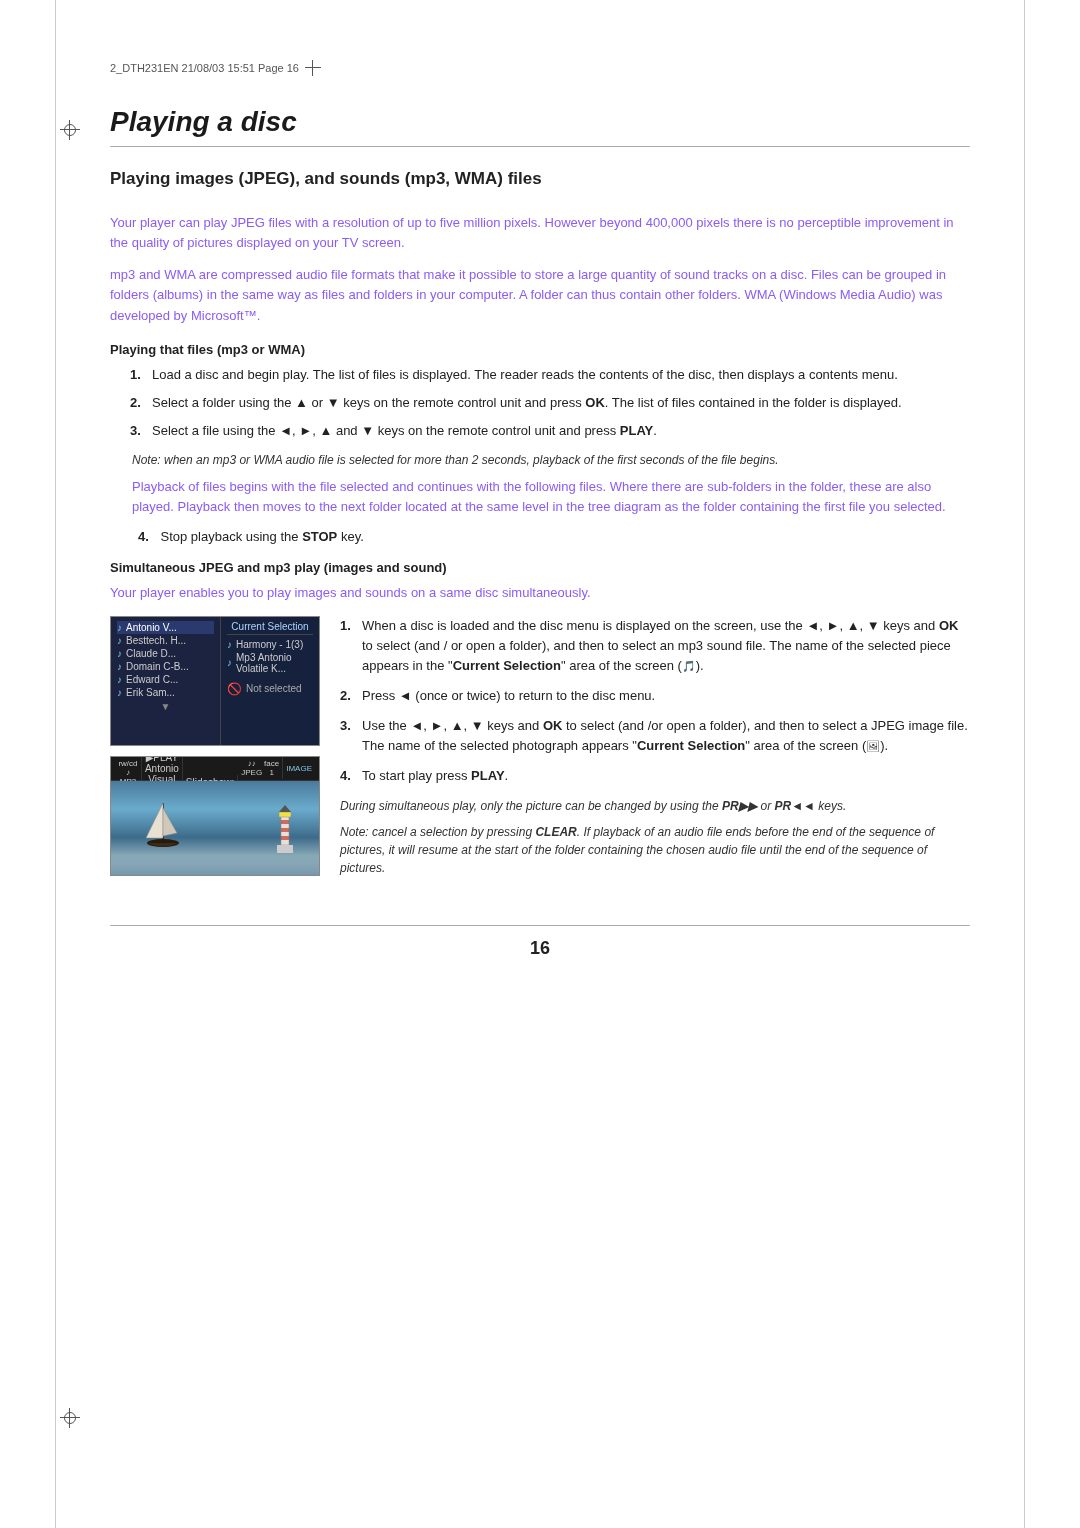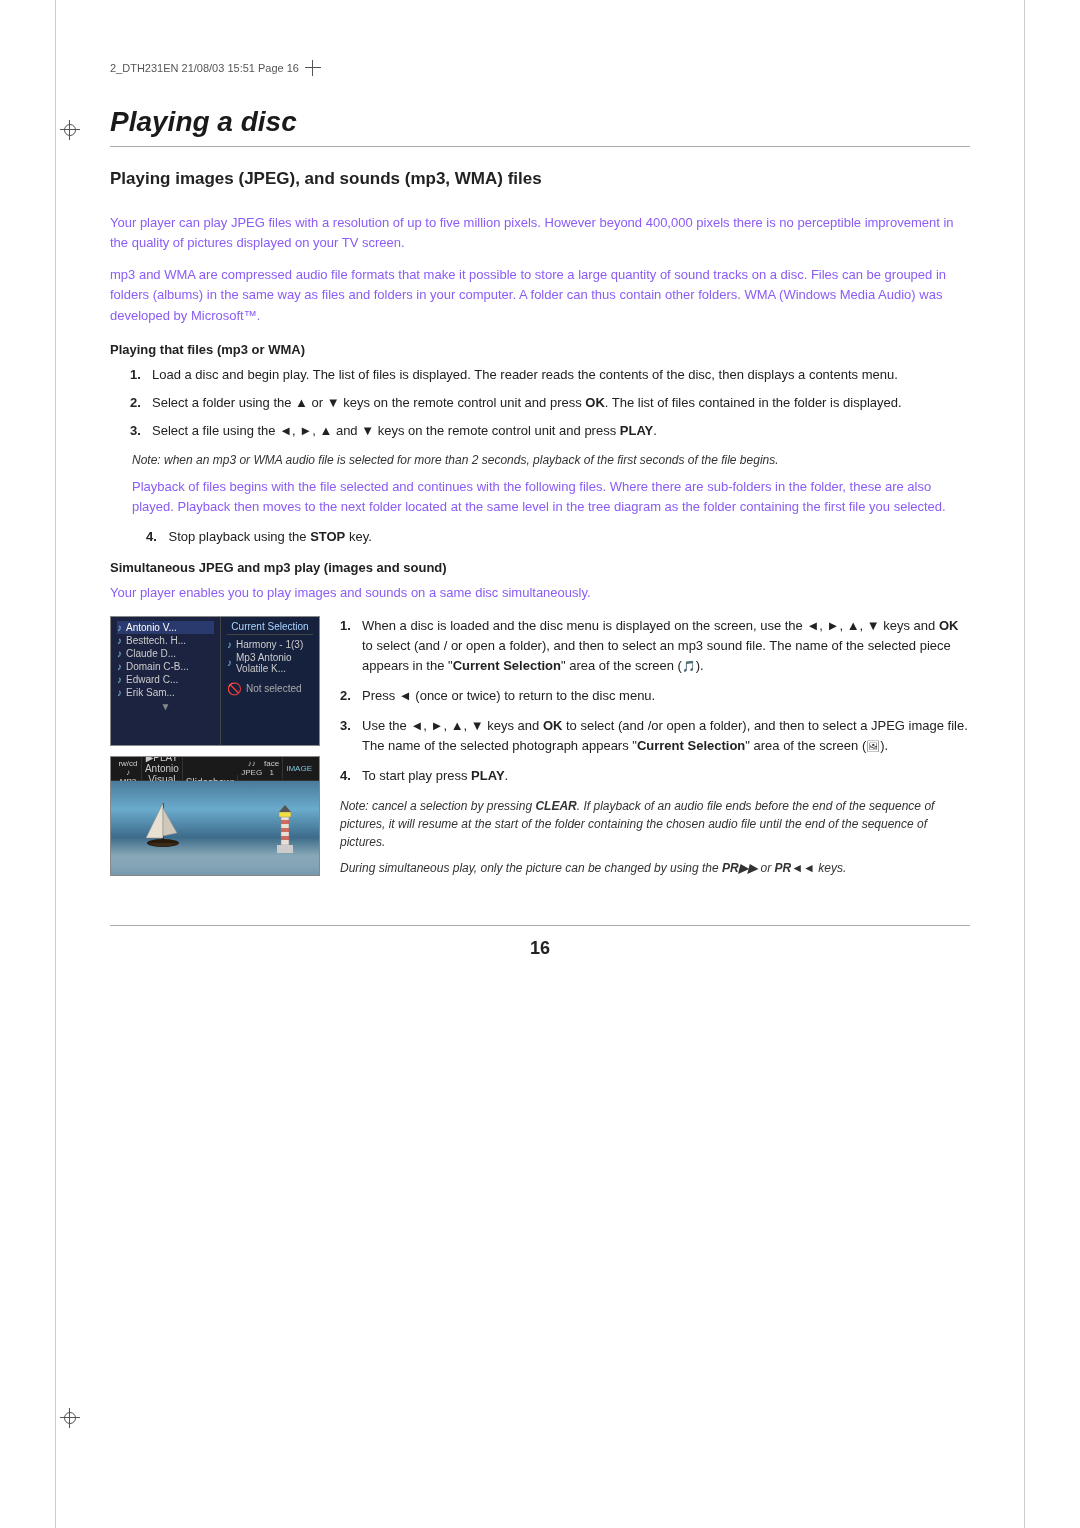--- a/index.html
+++ b/index.html
@@ -342,21 +342,21 @@
     <li>
       <span class="num">3.</span>
       <span>Select a file using the <strong>◄</strong>, <strong>►</strong>, <strong>▲</strong> and <strong>▼</strong> keys on the remote control unit and press <strong>PLAY</strong>.</span>
     </li>
   </ul>
 
   <p class="note-text">Note: when an mp3 or WMA audio file is selected for more than 2 seconds, playback of the first seconds of the file begins.</p>
 
   <p class="body-text" style="margin-left:22px;">Playback of files begins with the file selected and continues with the following files. Where there are sub-folders in the folder, these are also played. Playback then moves to the next folder located at the same level in the tree diagram as the folder containing the first file you selected.</p>
 
-  <div style="margin-left:36px; margin-bottom:14px;">
+  <div style="margin-left:28px; margin-bottom:14px;">
     <span class="bold-inline">4.</span>
     <span style="margin-left:8px;">Stop playback using the <strong>STOP</strong> key.</span>
   </div>
 
   <p class="subsection-heading">Simultaneous JPEG and mp3 play (images and sound)</p>
 
   <p class="body-text">Your player enables you to play images and sounds on a same disc simultaneously.</p>
 
   <div class="two-col">
 
@@ -473,25 +473,25 @@
         <span class="step-num bold-inline">3.</span>
         <span>Use the <strong>◄</strong>, <strong>►</strong>, <strong>▲</strong>, <strong>▼</strong> keys and <strong>OK</strong> to select (and /or open a folder), and then to select a JPEG image file. The name of the selected photograph appears "<strong>Current Selection</strong>" area of the screen (<span style="font-size:11px;">🖼</span>).</span>
       </div>
 
       <div class="step-item">
         <span class="step-num bold-inline">4.</span>
         <span>To start play press <strong>PLAY</strong>.</span>
       </div>
 
       <p class="note-text" style="margin-left:0;">
+        <em>During simultaneous play, only the picture can be changed by using the <strong>PR▶▶</strong> or <strong>PR◄◄</strong> keys.</em>
+      </p>
+      <p class="note-text" style="margin-left:0;">
         <em>Note: cancel a selection by pressing <strong>CLEAR</strong>. If playback of an audio file ends before the end of the sequence of pictures, it will resume at the start of the folder containing the chosen audio file until the end of the sequence of pictures.</em>
       </p>
-      <p class="note-text" style="margin-left:0;">
-        <em>During simultaneous play, only the picture can be changed by using the <strong>PR▶▶</strong> or <strong>PR◄◄</strong> keys.</em>
-      </p>
 
     </div>
   </div>
 
   <hr class="bottom-rule">
   <div class="page-number">16</div>
 
 </div>
 
 </body></html>

